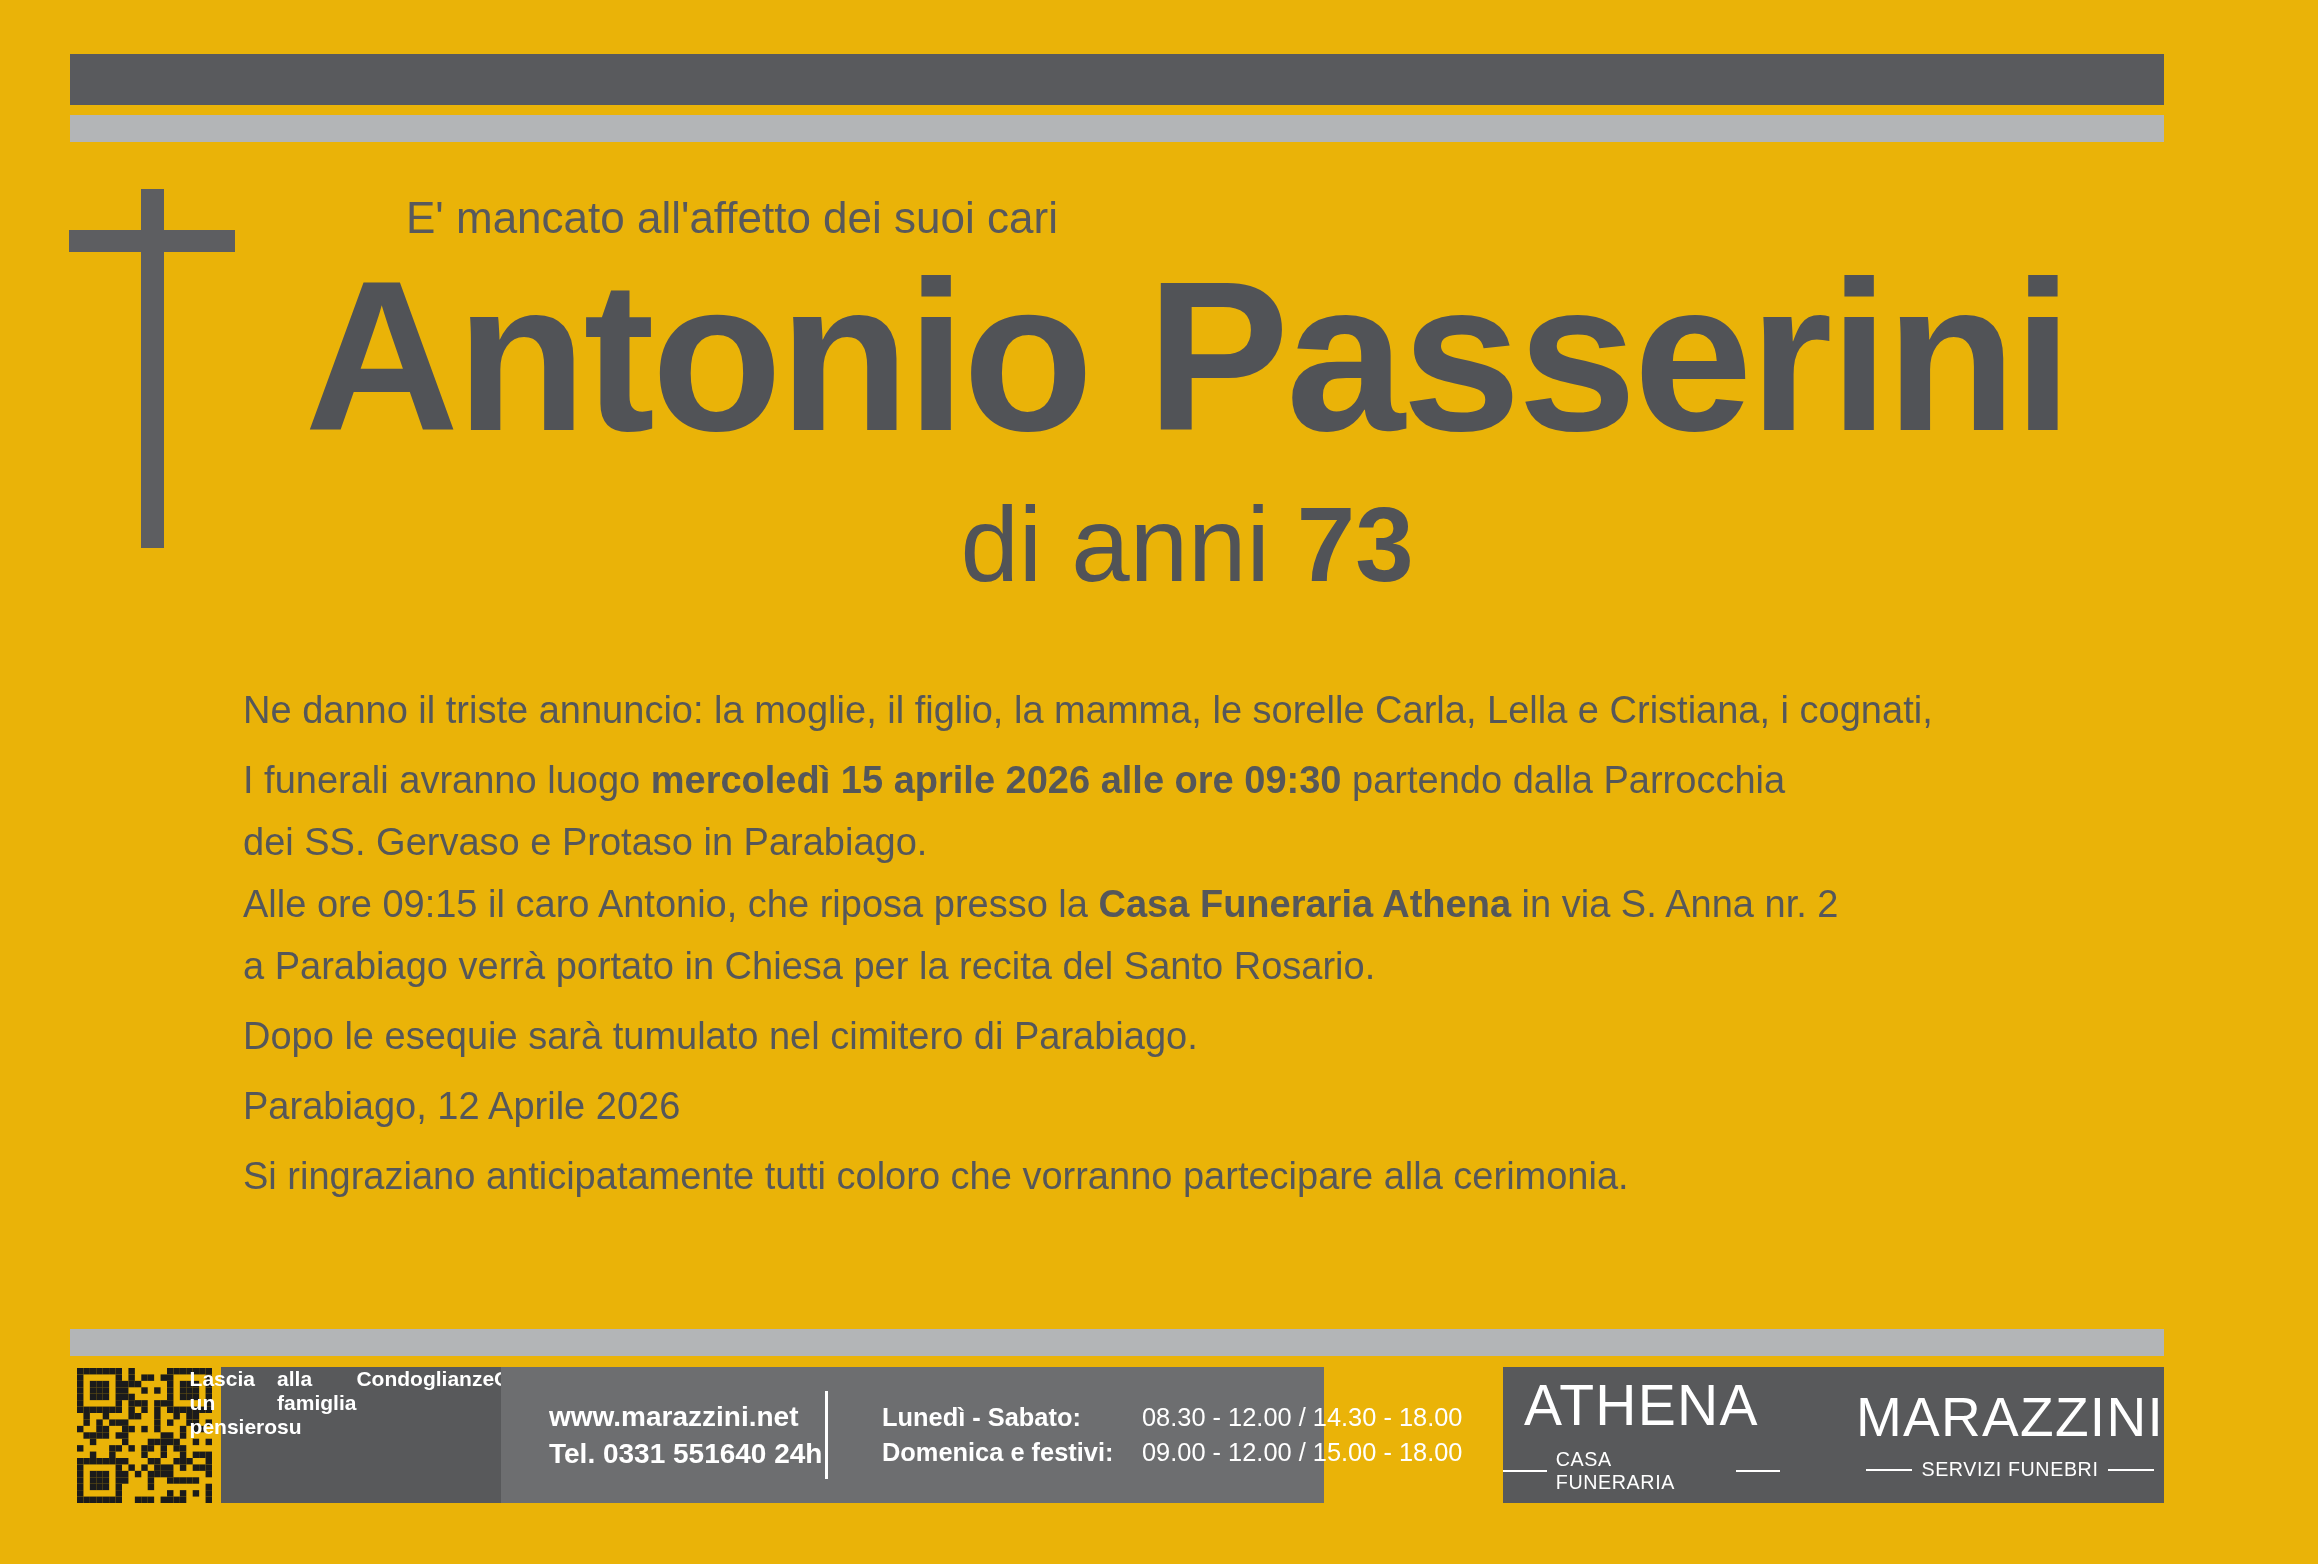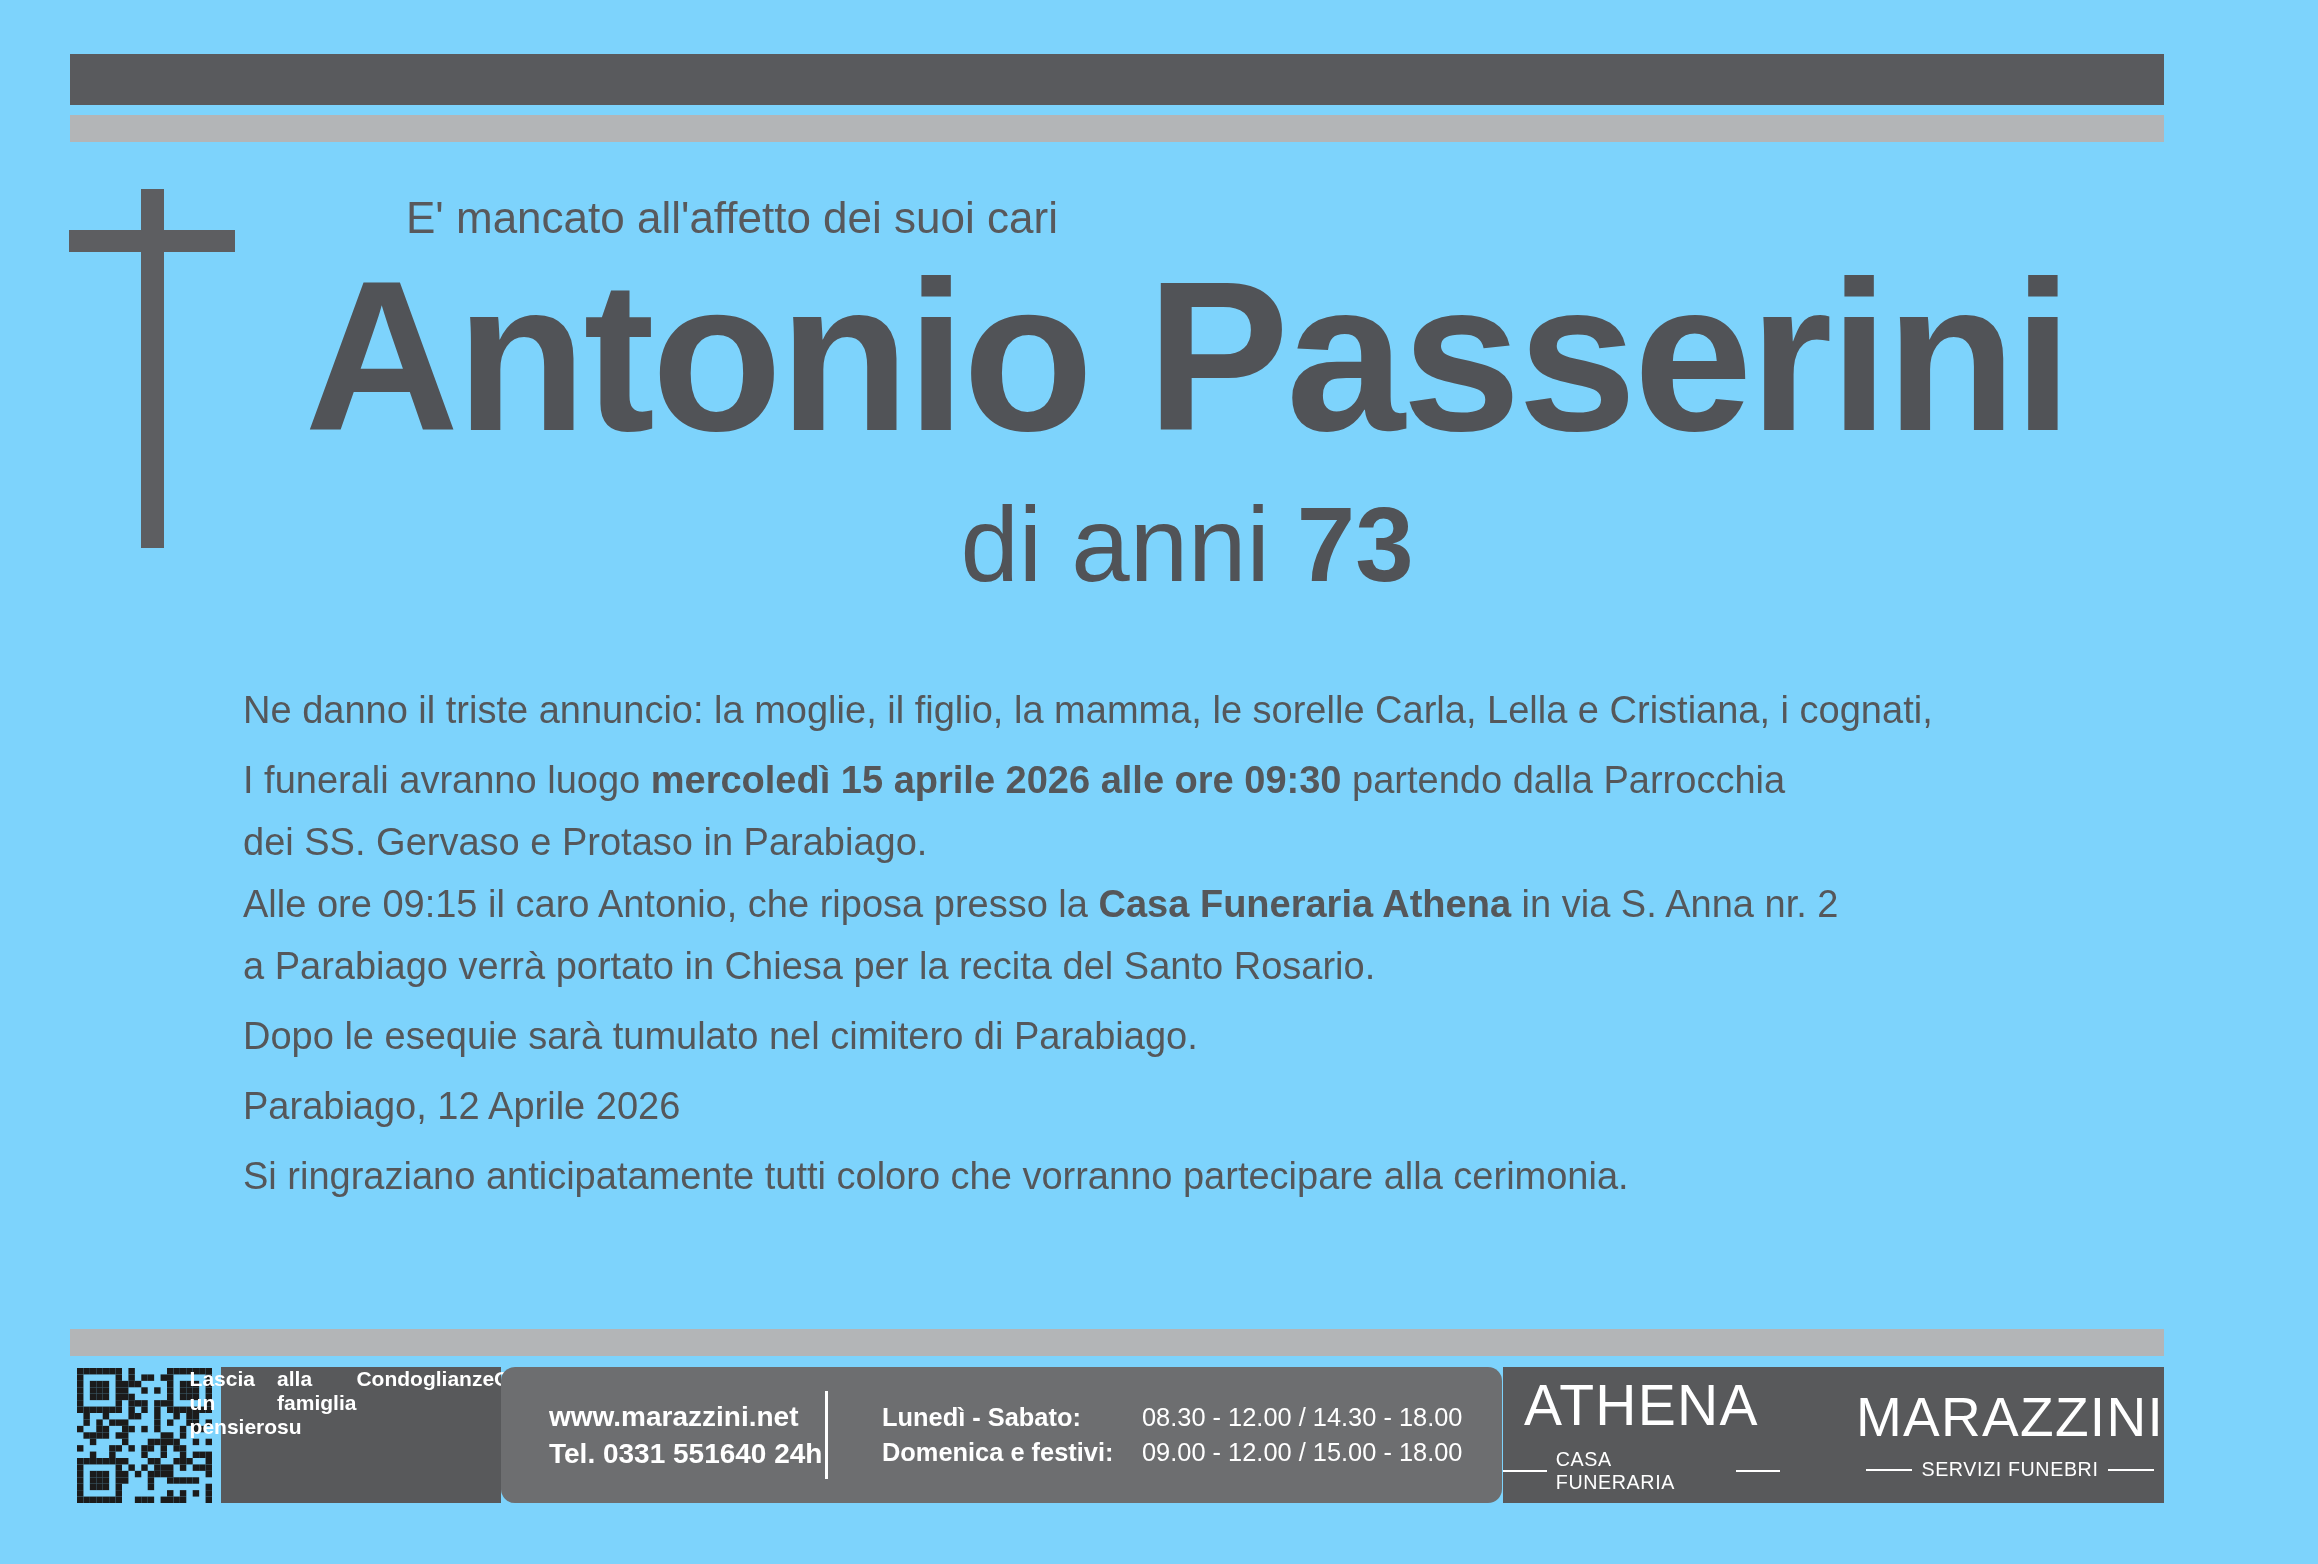--- a/index.html
+++ b/index.html
@@ -1,17 +1,17 @@
 <!DOCTYPE html>
 <html style="--dark-gray: #595a5d; --light-gray: #b3b5b7; --cross-gray: #5d5e61; --text-gray: #55575a; --footer-dark: #58595b; --footer-mid: #6d6e70; --qr-black: #1b1b1b;font-size:10.2px"><head>
 <meta charset="utf-8">
 <title>Necrologio</title>
 <style>
   html,body{margin:0;padding:0;background:#fff;}
-  .page{position:relative;width:2319px;height:1565px;background:#7dd3fc;overflow:hidden;
+  .page{position:relative;width:2319px;height:1565px;background:#eab308;overflow:hidden;
         font-family:"Liberation Sans",sans-serif;color:var(--text-gray,#55575a);}
 
   
   .bar{position:absolute;left:70px;width:2094px;}
   .bar-dark-top{top:54px;height:51px;background:var(--dark-gray,#595a5d);}
   .bar-light-top{top:115px;height:27px;background:var(--light-gray,#b3b5b7);}
 
   
   .cross-v{position:absolute;left:141px;top:189px;width:23px;height:359px;background:var(--cross-gray,#5d5e61);}
   .cross-h{position:absolute;left:69px;top:230px;width:166px;height:22px;background:var(--cross-gray,#5d5e61);}
@@ -33,21 +33,21 @@
   .p4{margin-top:28px;margin-left:18px;}
   b,.bold{font-weight:bold;}
 
   
   .bar-light-bottom{position:absolute;left:70px;top:1329px;width:2094px;height:27px;background:var(--light-gray,#b3b5b7);}
   .qr{position:absolute;left:77px;top:1368px;width:135px;height:135px;line-height:0;}
   .box{position:absolute;top:1367px;height:136px;box-sizing:border-box;color:#fff;}
   .box-condolences{left:221px;width:280px;background:var(--footer-dark,#58595b);
         display:flex;flex-direction:row;justify-content:center;padding-left:27px;
         font-size:21px;font-weight:bold;line-height:24px;}
-  .box-contact{left:501px;width:1001px;background:var(--footer-mid,#6d6e70);border-radius:14px;}
+  .box-contact{left:501px;width:823px;background:var(--footer-mid,#6d6e70);}
   .contact-col{position:absolute;left:48px;top:50%;transform:translateY(-50%);
         font-size:28px;font-weight:bold;line-height:37px;white-space:nowrap;}
   .contact-divider{position:absolute;left:324px;top:24px;width:2.5px;height:88px;background:#fff;}
   .hours-col{position:absolute;left:381px;top:50%;transform:translateY(-50%);
         font-size:25.4px;line-height:35px;white-space:nowrap;}
   .hours-label{display:inline-block;width:260px;font-weight:bold;}
   .box-logos{left:1503px;width:661px;background:var(--footer-dark,#58595b);
         display:flex;align-items:center;justify-content:center;gap:76px;}
   .logo{display:flex;flex-direction:column;align-items:center;}
   .logo-name{font-size:57px;font-weight:100;letter-spacing:1.3px;line-height:1.05;}

